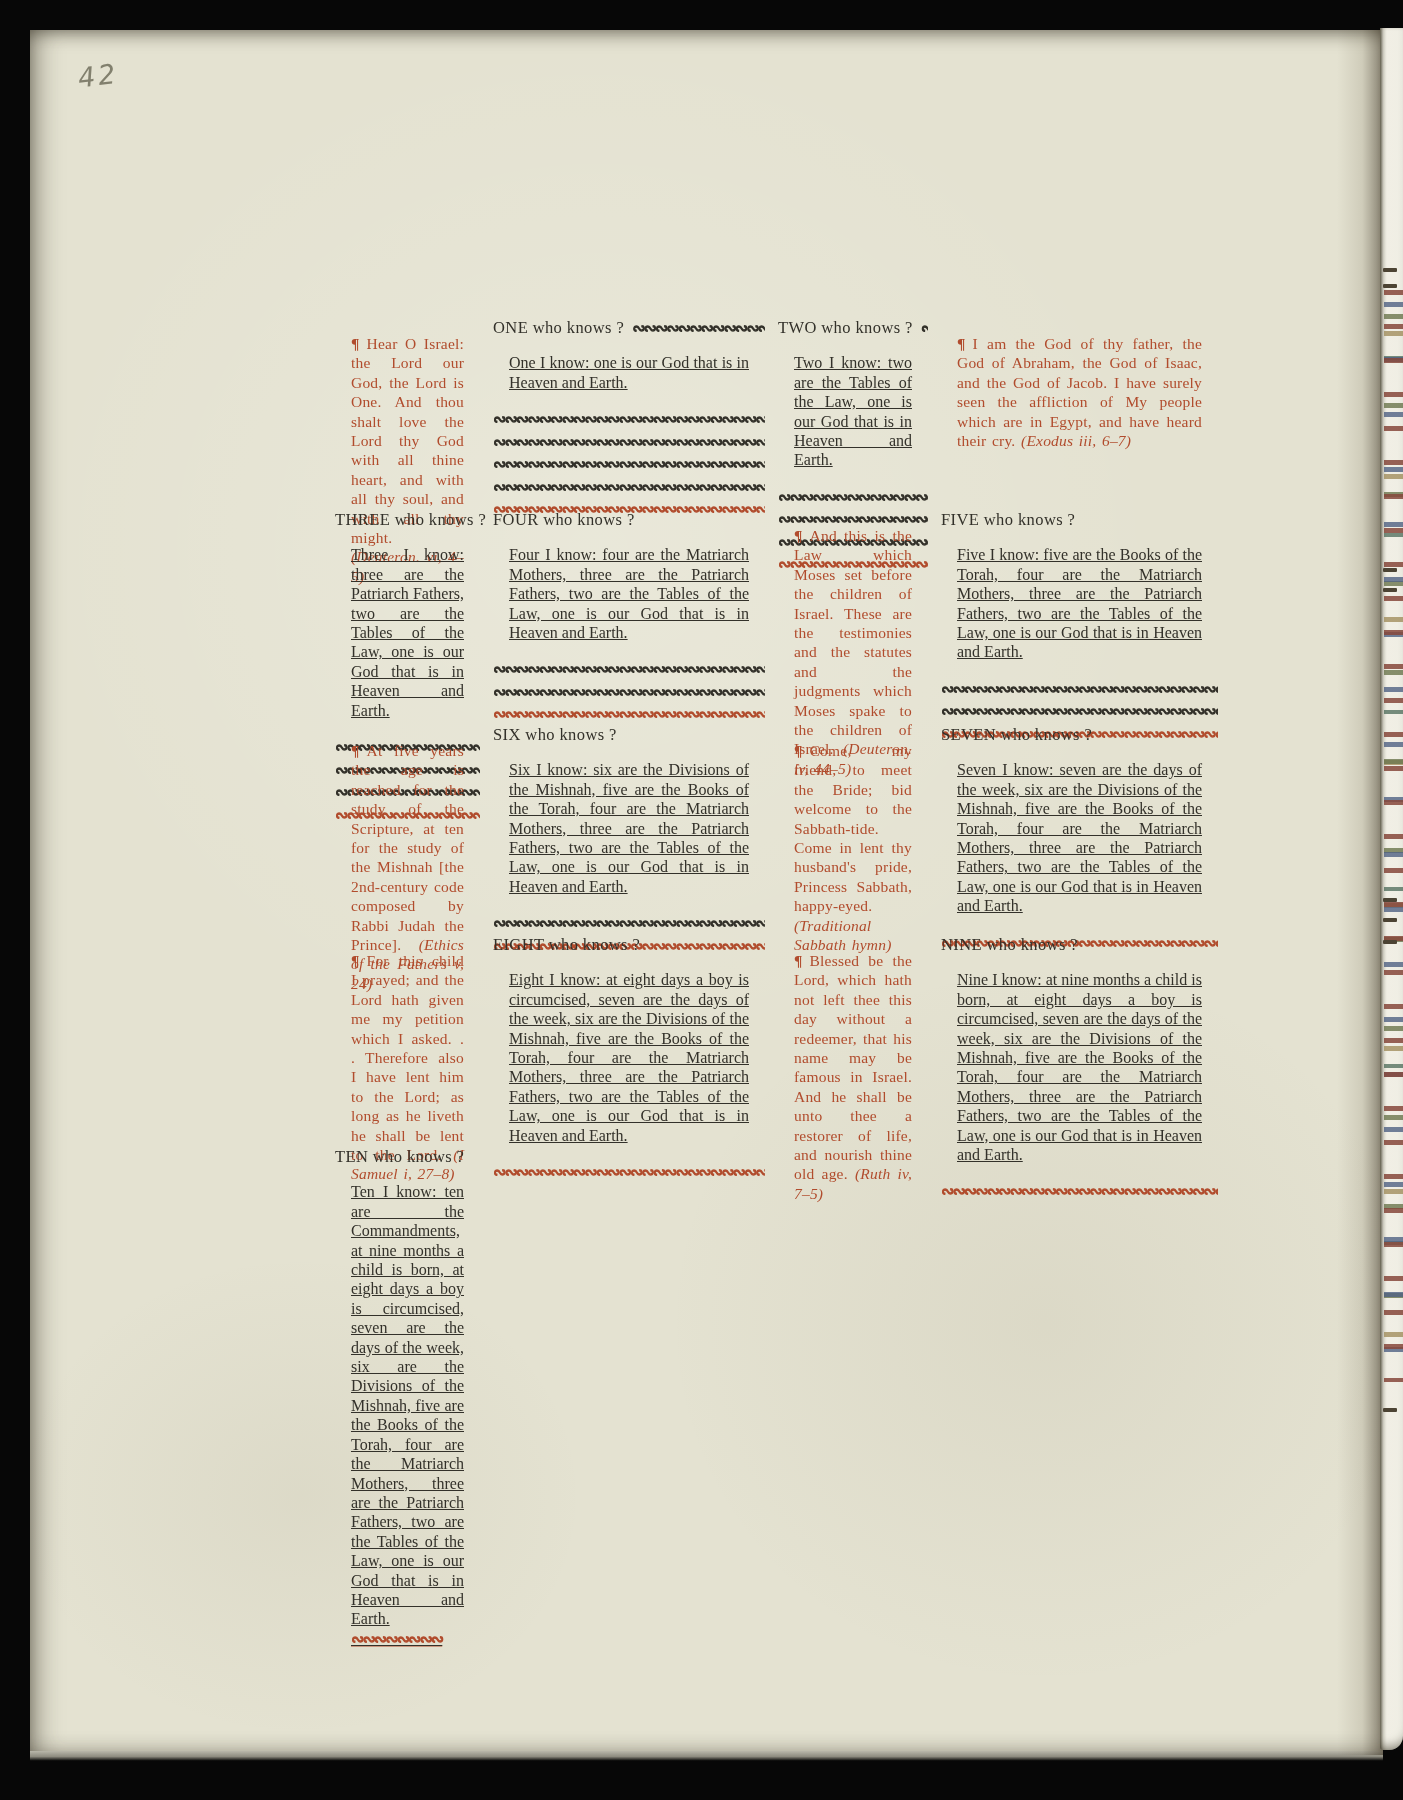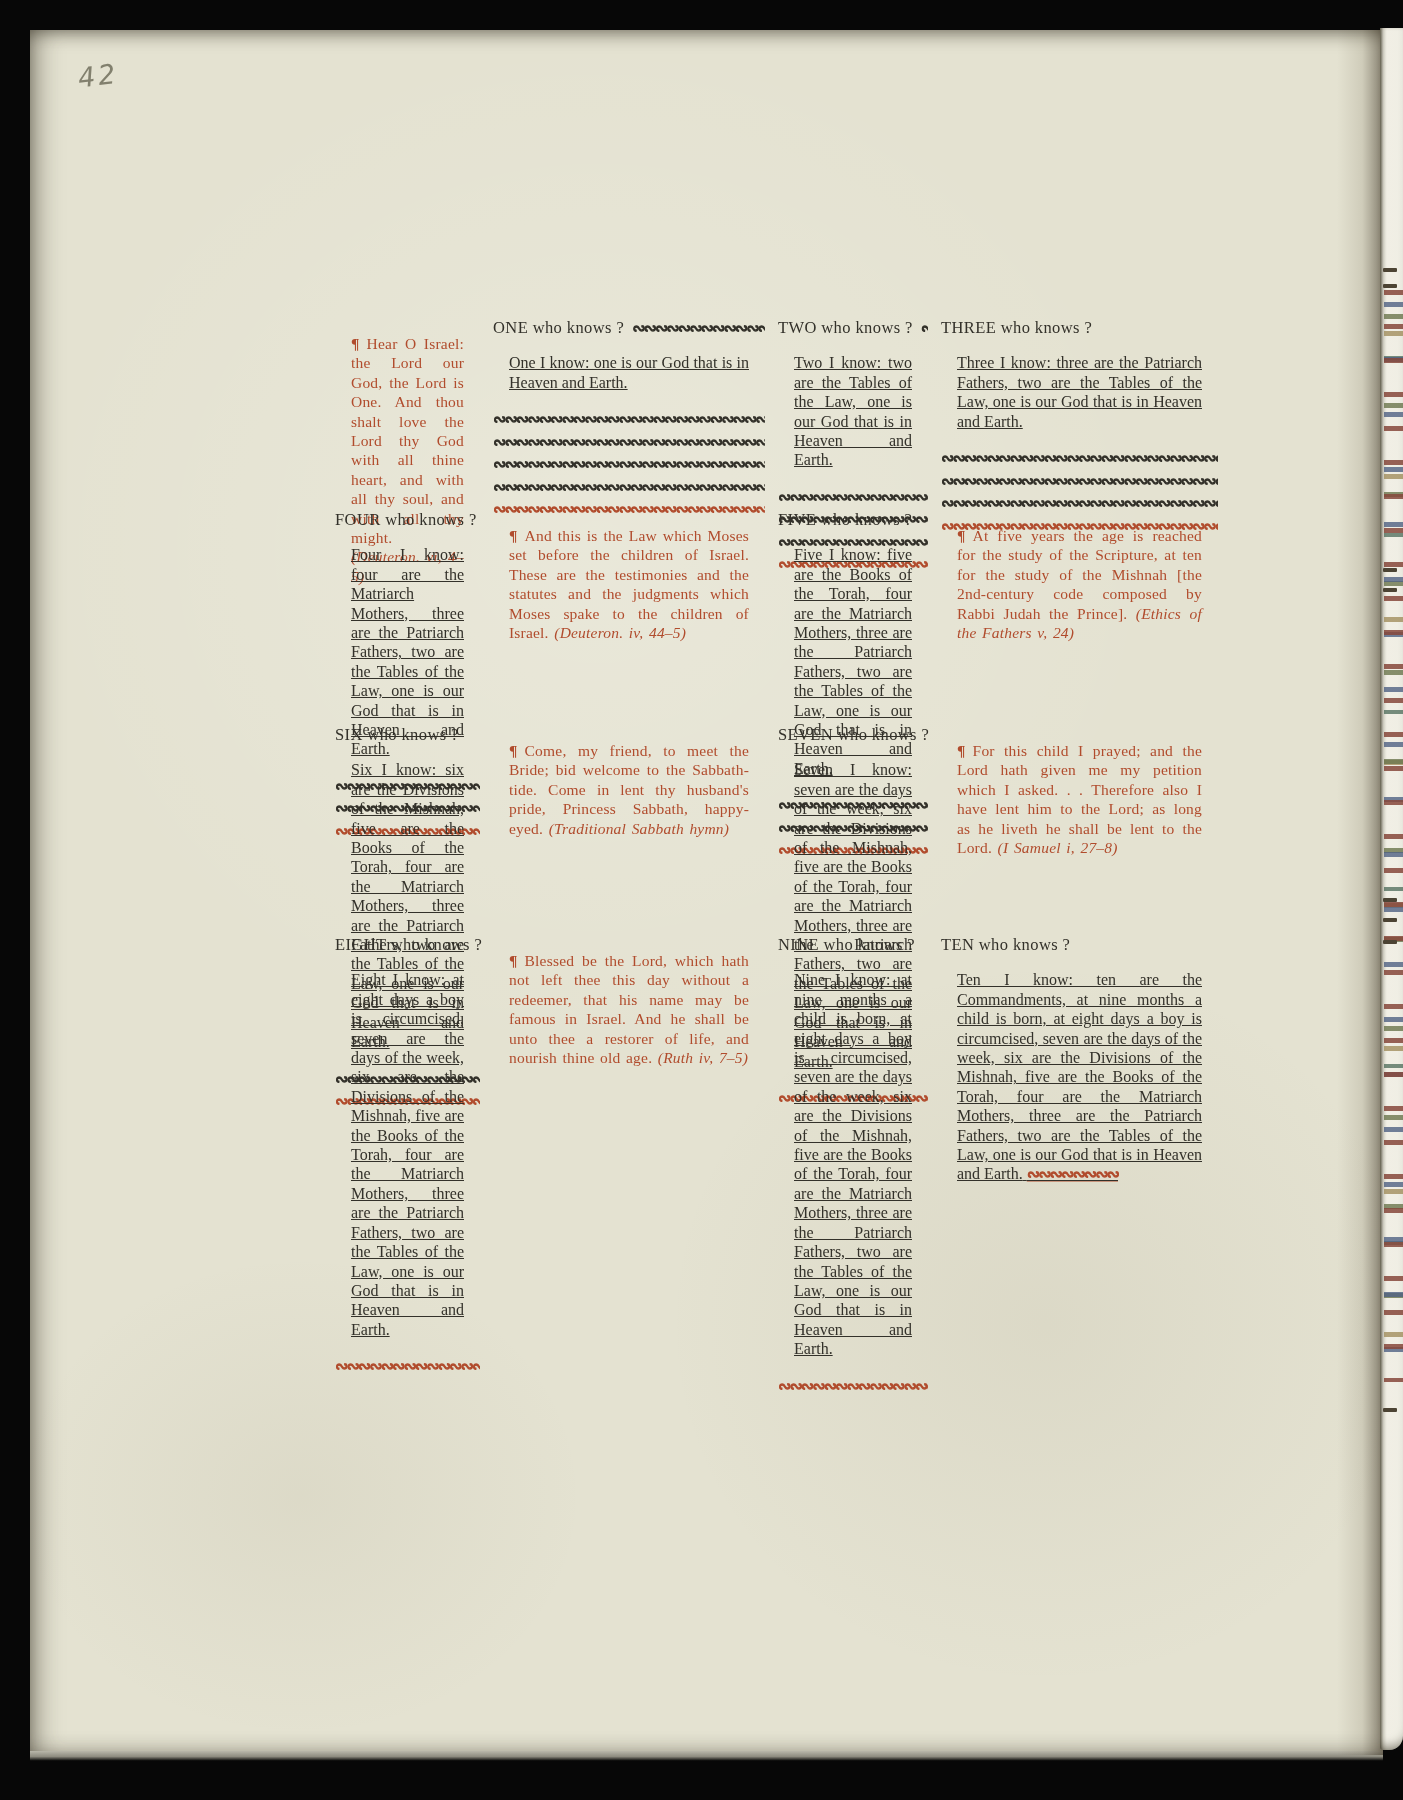--- a/index.html
+++ b/index.html
@@ -99,20 +99,23 @@
         <p class="ans-body">Two I know: two are the Tables of the Law, one is our God that is in Heaven and Earth.</p>
         <div class="orn-rows">
           <div class="orn orn-row black">∾∾∾∾∾∾∾∾∾∾∾∾∾∾∾∾∾∾∾∾∾∾∾∾∾∾∾∾∾∾∾∾∾∾</div>
           <div class="orn orn-row black">∾∾∾∾∾∾∾∾∾∾∾∾∾∾∾∾∾∾∾∾∾∾∾∾∾∾∾∾∾∾∾∾∾∾</div>
           <div class="orn orn-row black">∾∾∾∾∾∾∾∾∾∾∾∾∾∾∾∾∾∾∾∾∾∾∾∾∾∾∾∾∾∾∾∾∾∾</div>
           <div class="orn orn-row red">∾∾∾∾∾∾∾∾∾∾∾∾∾∾∾∾∾∾∾∾∾∾∾∾∾∾∾∾∾∾∾∾∾∾</div>
         </div>
       </div>
 
       <div class="cell">
+        <p class="quote-body"><span class="pilcrow">¶</span><span>I am the God of thy father, the God of Abraham, the God of Isaac, and the God of Jacob. I have surely seen the affliction of My people which are in Egypt, and have heard their cry.</span> <span class="cite">(Exodus iii, 6–7)</span></p>
+      </div>
+      <div class="cell">
         <div class="ans-head">
             <span>THREE who knows ?</span>
           </div>
         <p class="ans-body">Three I know: three are the Patriarch Fathers, two are the Tables of the Law, one is our God that is in Heaven and Earth.</p>
         <div class="orn-rows">
           <div class="orn orn-row black">∾∾∾∾∾∾∾∾∾∾∾∾∾∾∾∾∾∾∾∾∾∾∾∾∾∾∾∾∾∾∾∾∾∾</div>
           <div class="orn orn-row black">∾∾∾∾∾∾∾∾∾∾∾∾∾∾∾∾∾∾∾∾∾∾∾∾∾∾∾∾∾∾∾∾∾∾</div>
           <div class="orn orn-row black">∾∾∾∾∾∾∾∾∾∾∾∾∾∾∾∾∾∾∾∾∾∾∾∾∾∾∾∾∾∾∾∾∾∾</div>
           <div class="orn orn-row red">∾∾∾∾∾∾∾∾∾∾∾∾∾∾∾∾∾∾∾∾∾∾∾∾∾∾∾∾∾∾∾∾∾∾</div>
         </div>

